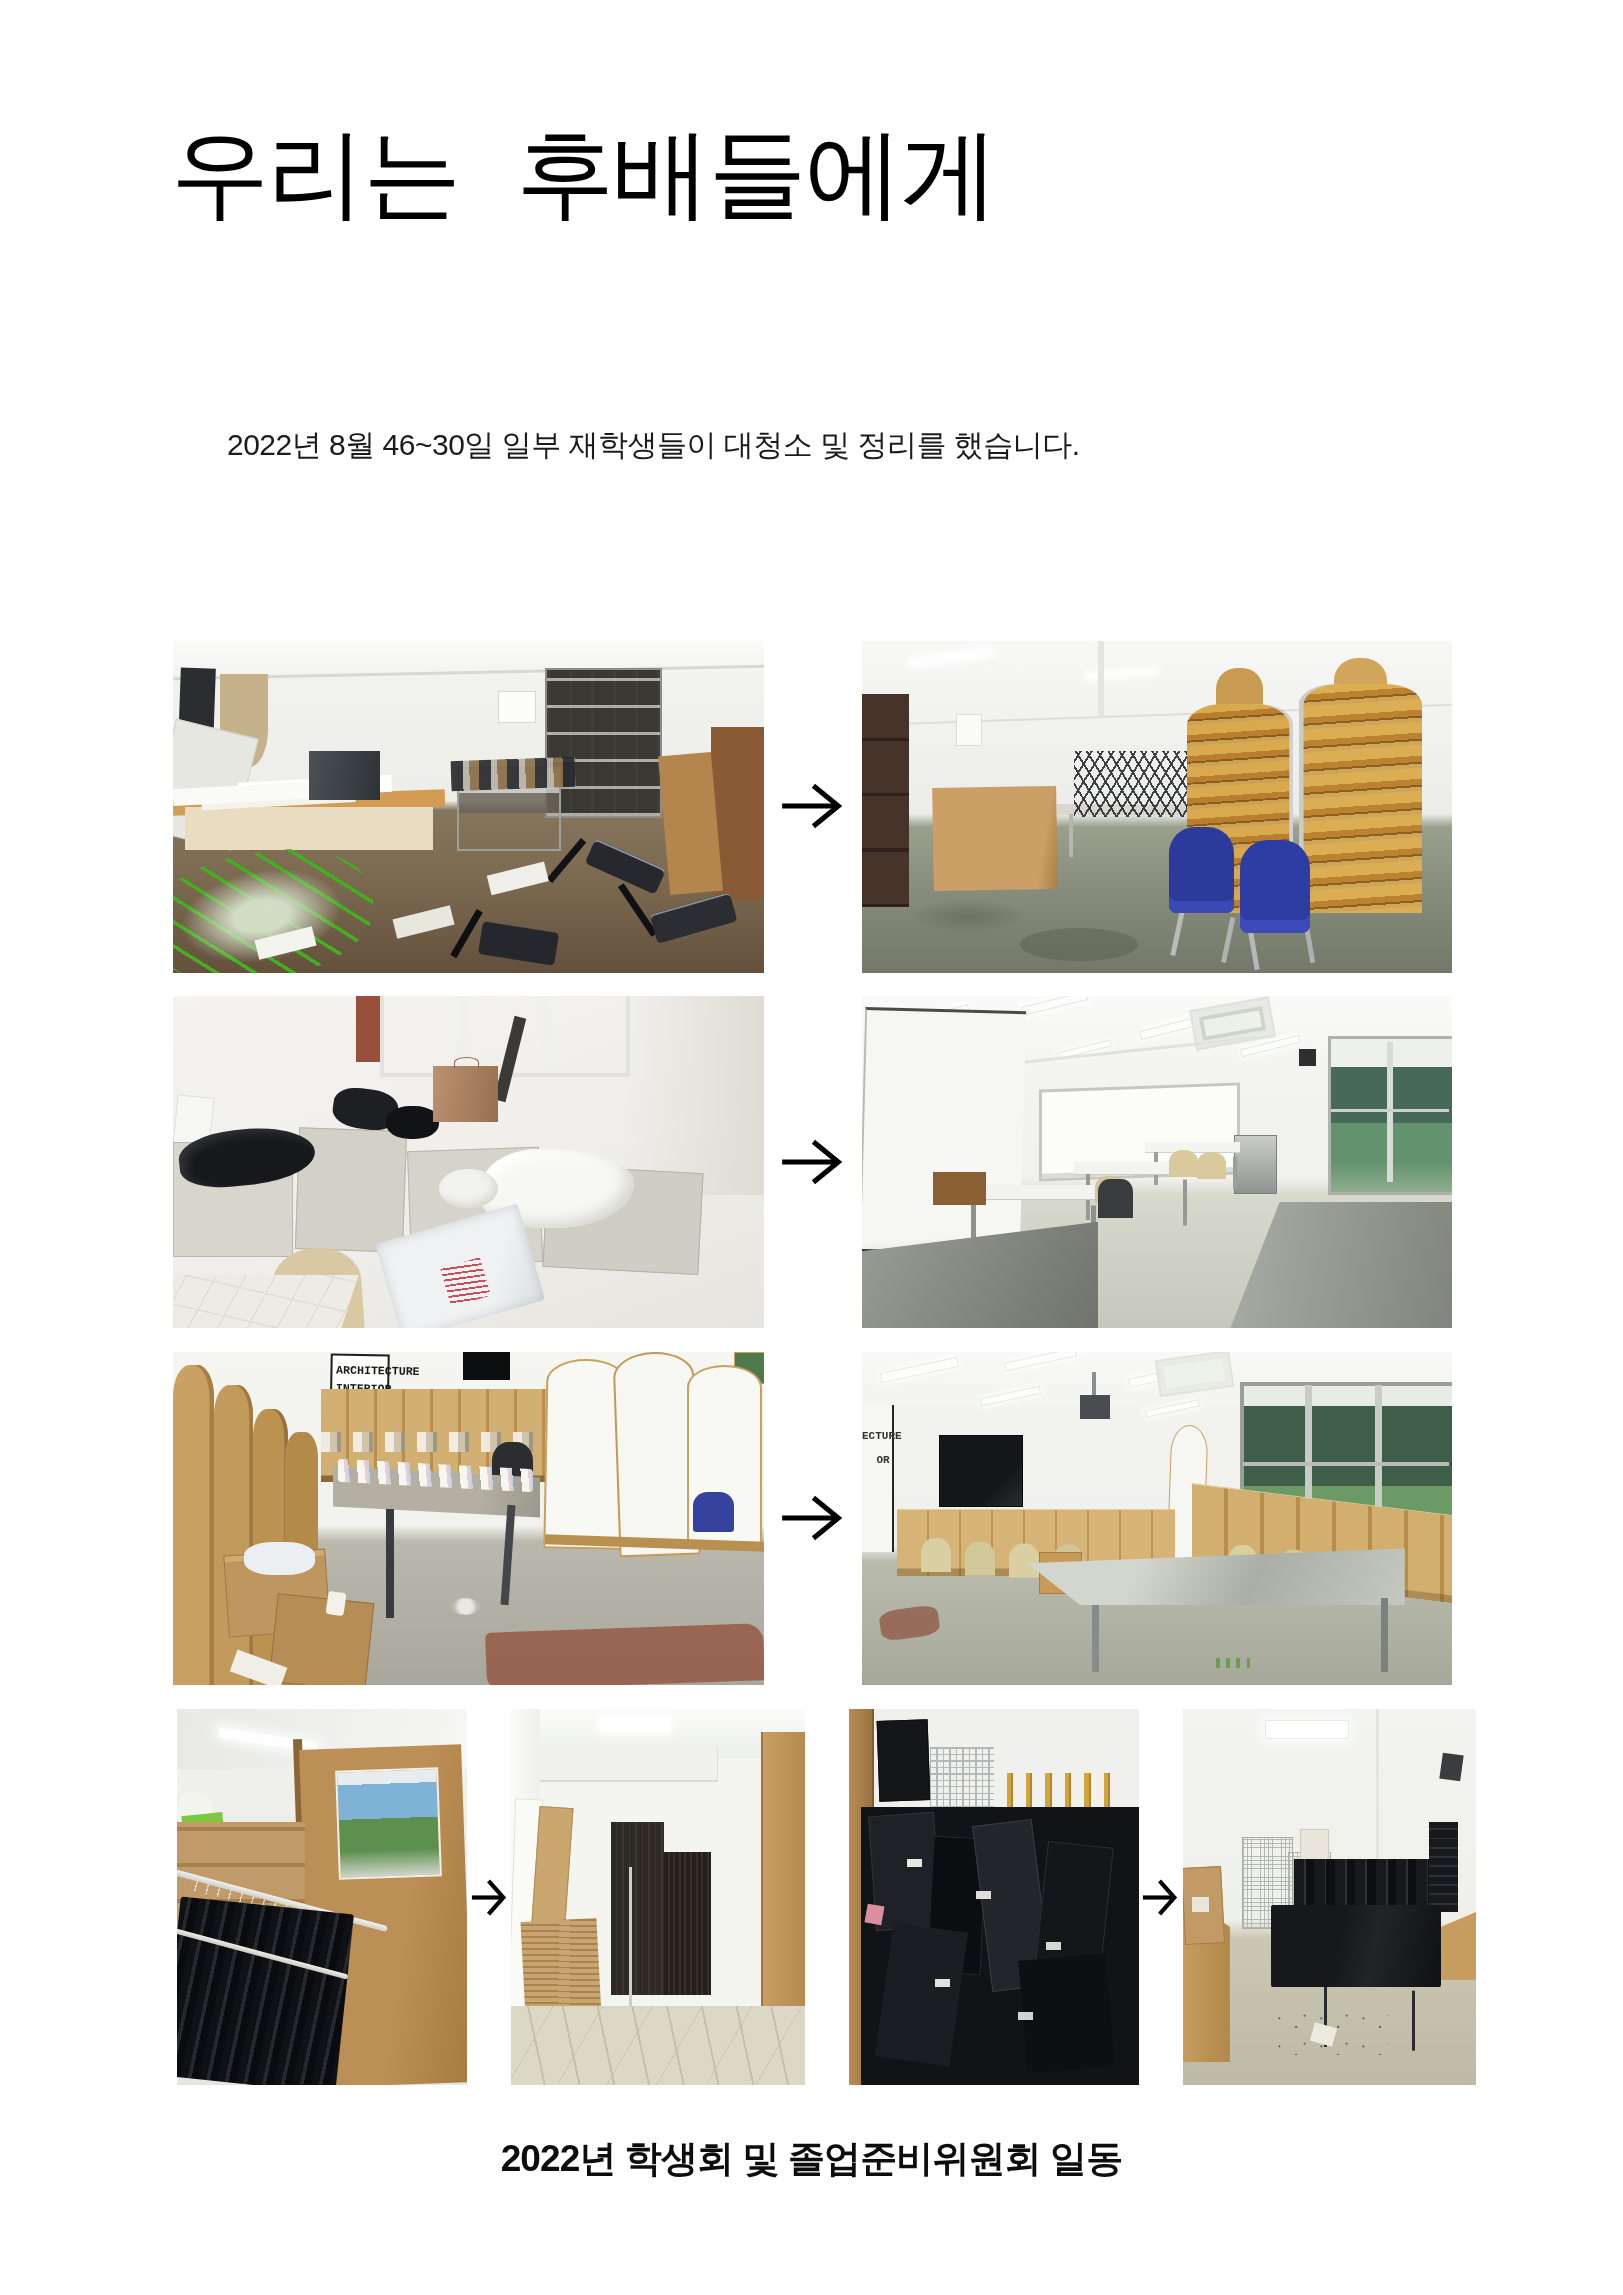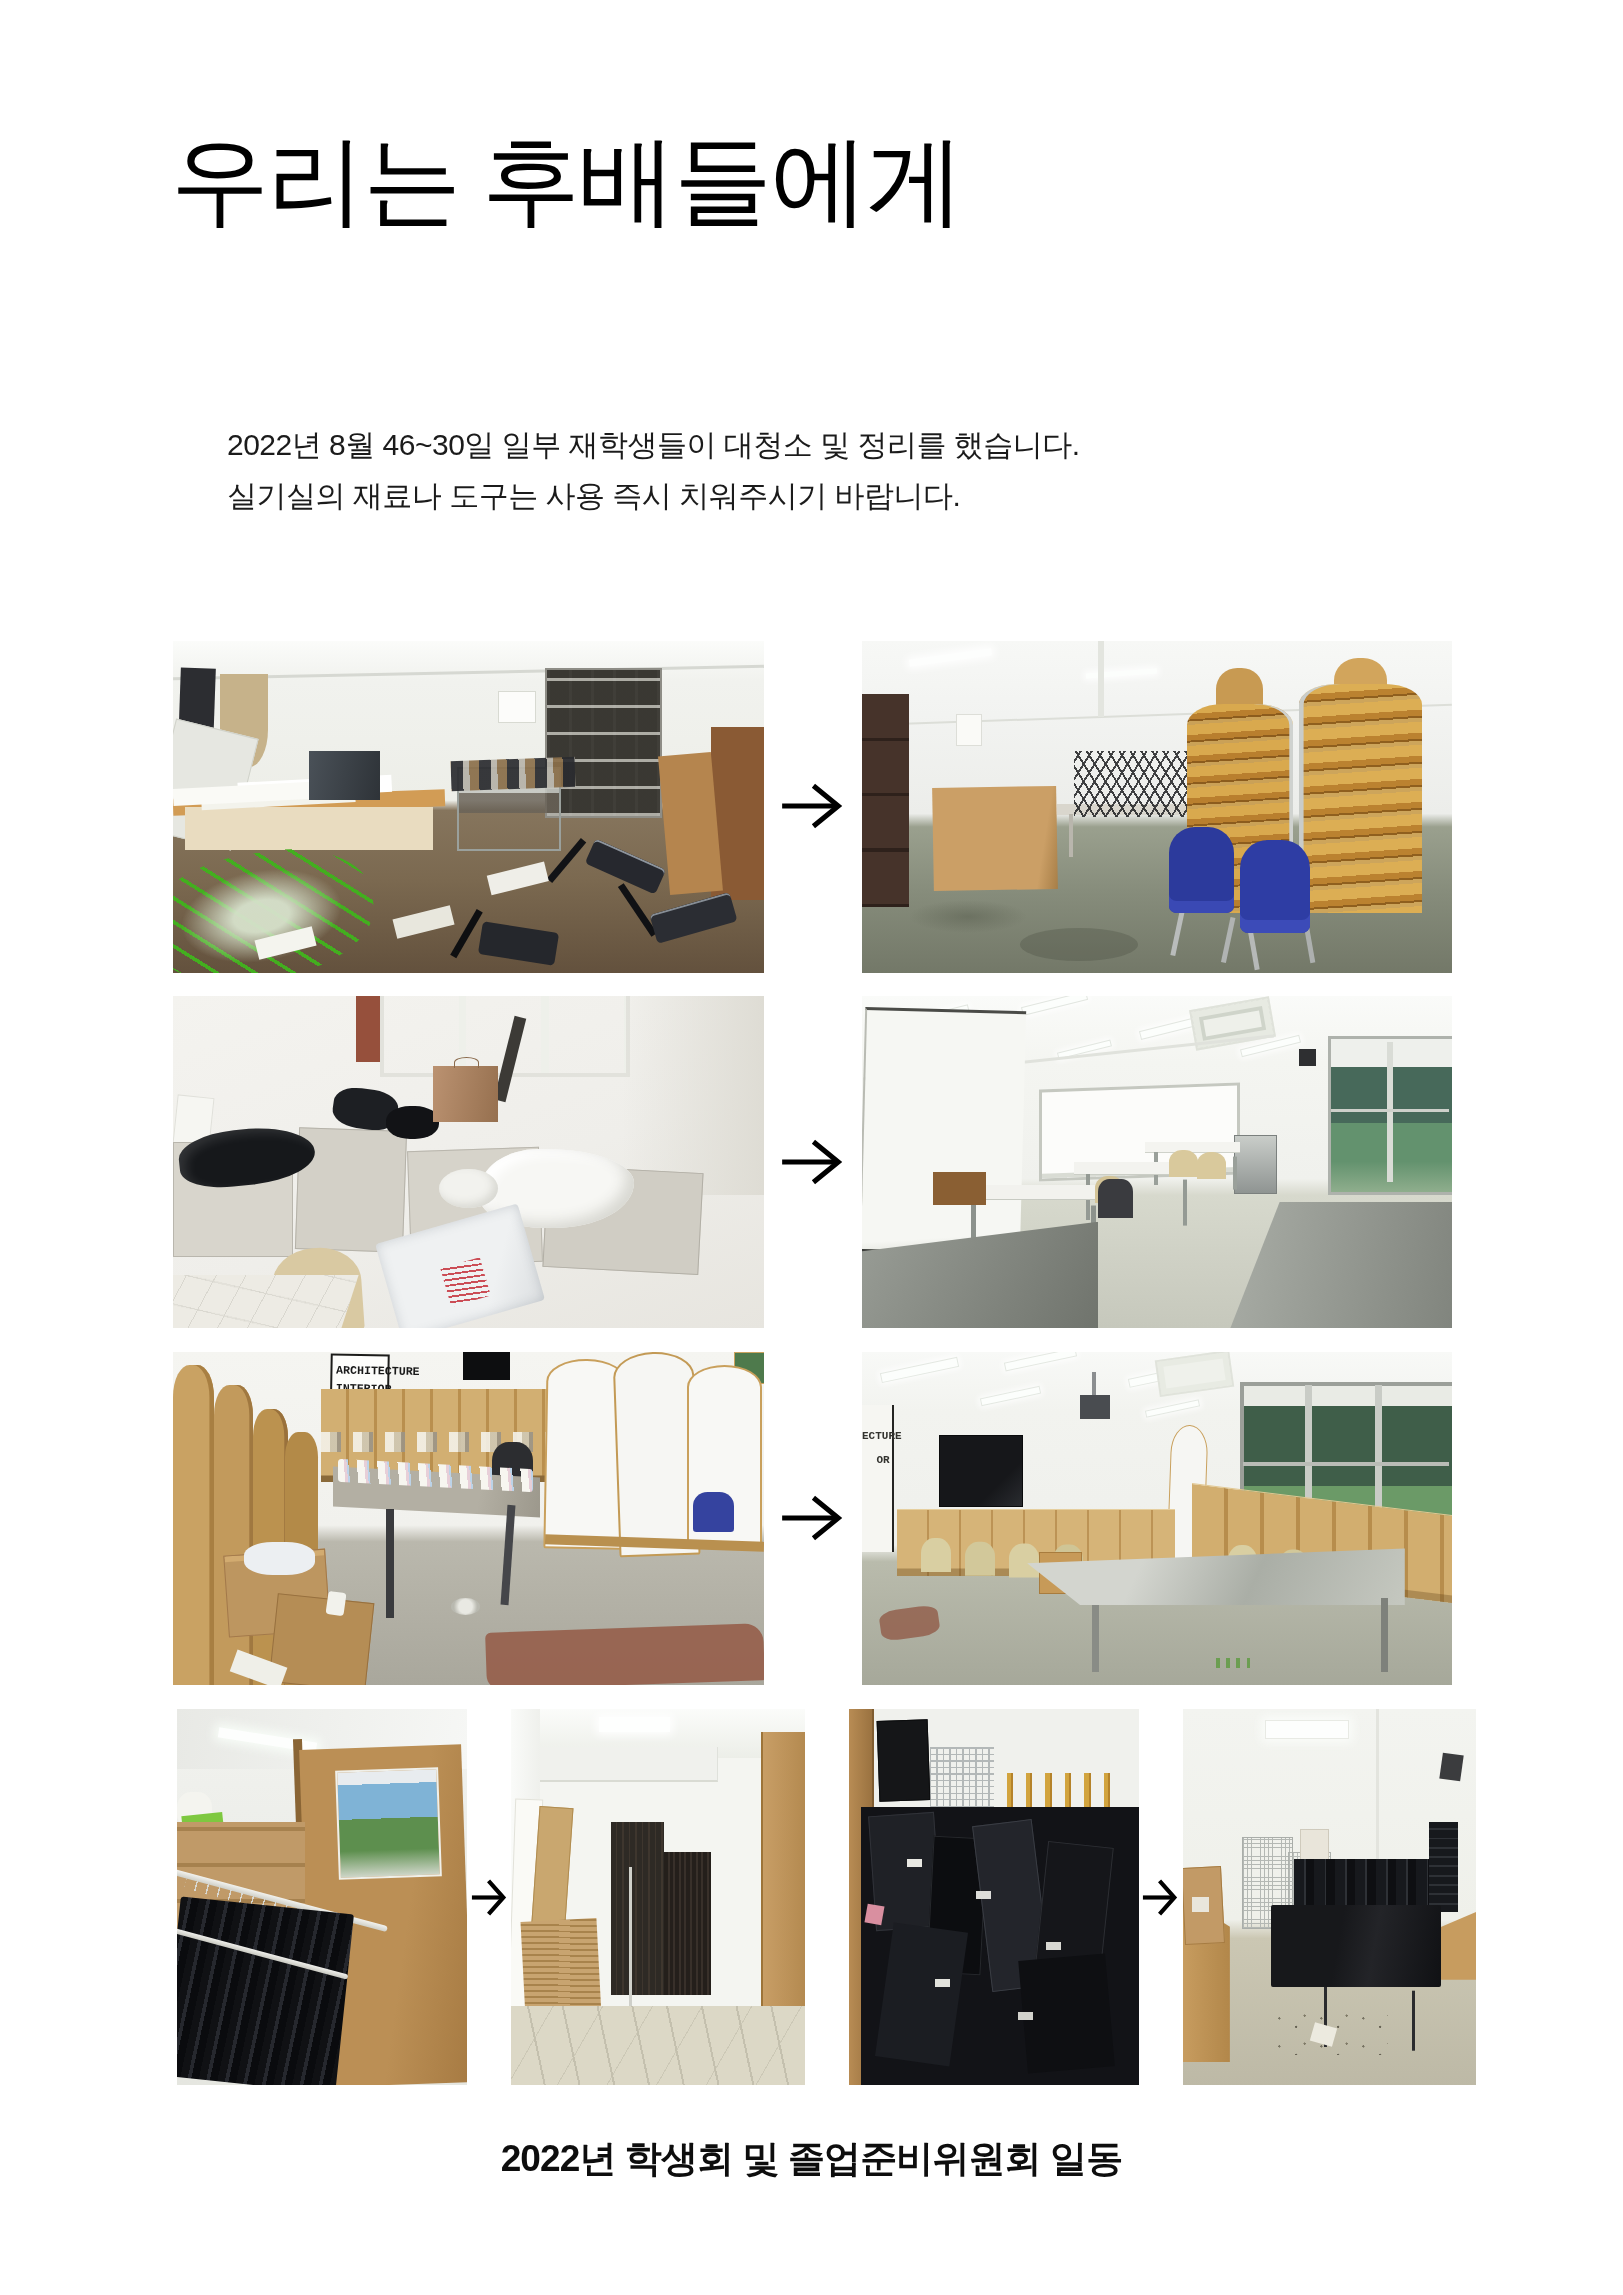--- a/index.html
+++ b/index.html
@@ -1,20 +1,20 @@
 <!DOCTYPE html>
 <html style="font-size:7.4px"><head>
 <meta charset="utf-8">
 <style>
   html,body{margin:0;padding:0;background:#ffffff;}
   .page{position:relative;width:1623px;height:2295px;background:#ffffff;overflow:hidden;
         font-family:"Liberation Sans", sans-serif;color:#000;}
 
   
-  .title-line{position:absolute;font-family:Liberation Serif, serif;
+  .title-line{position:absolute;font-family:Liberation Mono, monospace;
               font-weight:500;color:#000;white-space:nowrap;line-height:1;letter-spacing:-1.9px;}
   .title-line.l1{left:171px;top:132px;font-size:98px;}
   .title-line.l2{left:230px;top:252px;font-size:93px;}
   .intro{position:absolute;left:227px;top:419px;}
   .intro p{margin:0;font-size:30px;line-height:51px;color:#1b1b1b;letter-spacing:-0.5px;white-space:nowrap;}
   .footer{position:absolute;left:0;top:2134px;width:100%;text-align:center;
           font-size:37px;font-weight:600;letter-spacing:-0.9px;color:#0d0d0d;}
 
   
   .arrow{position:absolute;}
@@ -375,21 +375,20 @@
 </style>
 </head>
 <body>
 
 <div class="page">
 
   <div class="title-line l1">우리는 후배들에게</div>
 
   <div class="intro">
     <p>2022년 8월 46~30일 일부 재학생들이 대청소 및 정리를 했습니다.</p>
-    <p>실기실의 재료나 도구는 사용 즉시 치워주시기 바랍니다.</p>
   </div>
 
   <div class="ph p1l">
     <div class="a-beam"></div>
     <div class="a-frame"></div>
     <div class="a-cloth"></div>
     <div class="a-lean"></div>
     <div class="a-sign"></div>
     <div class="a-shelf"></div>
     <div class="a-cabR"></div>

